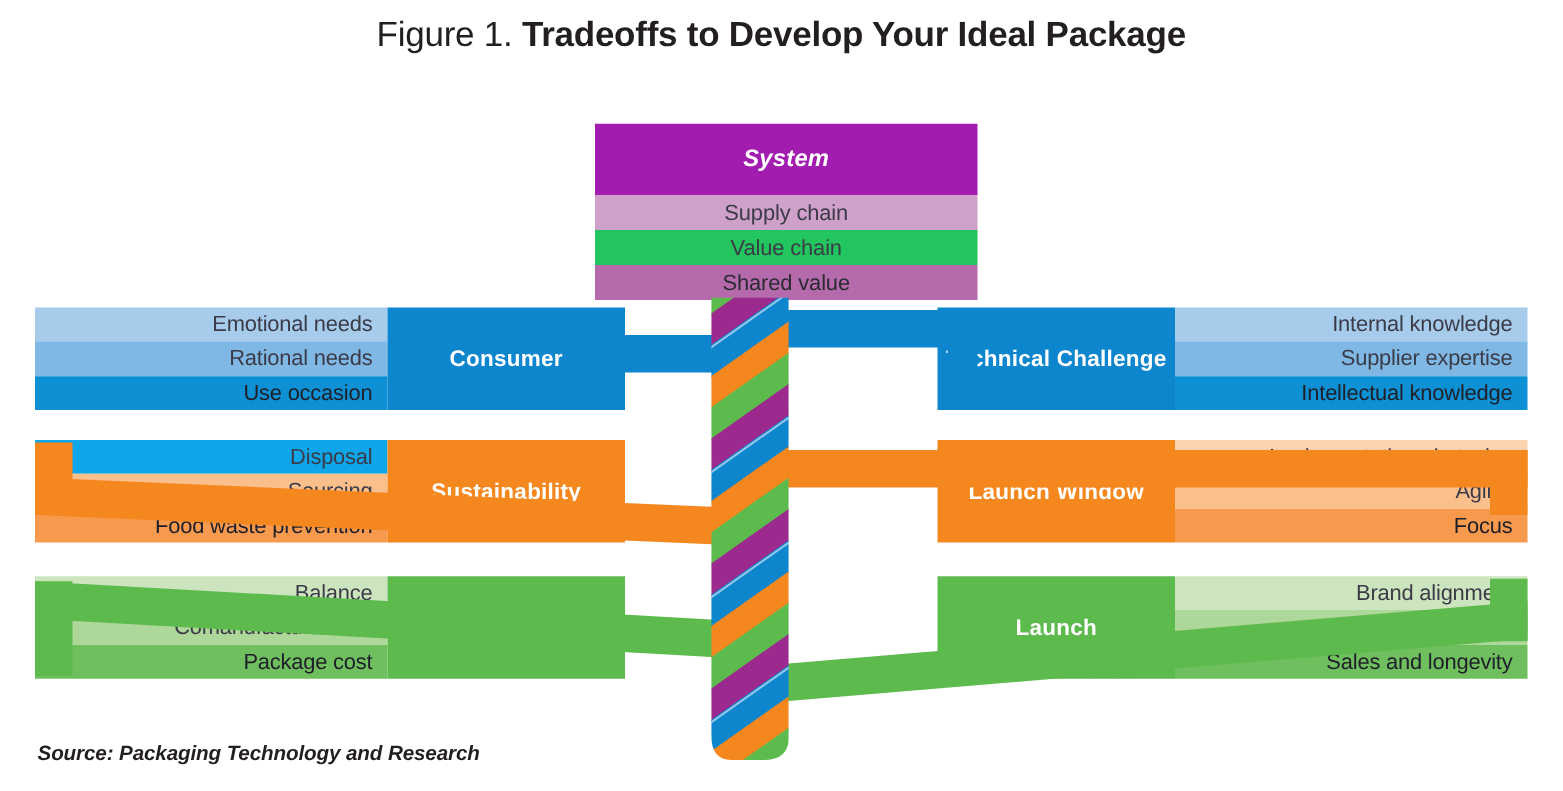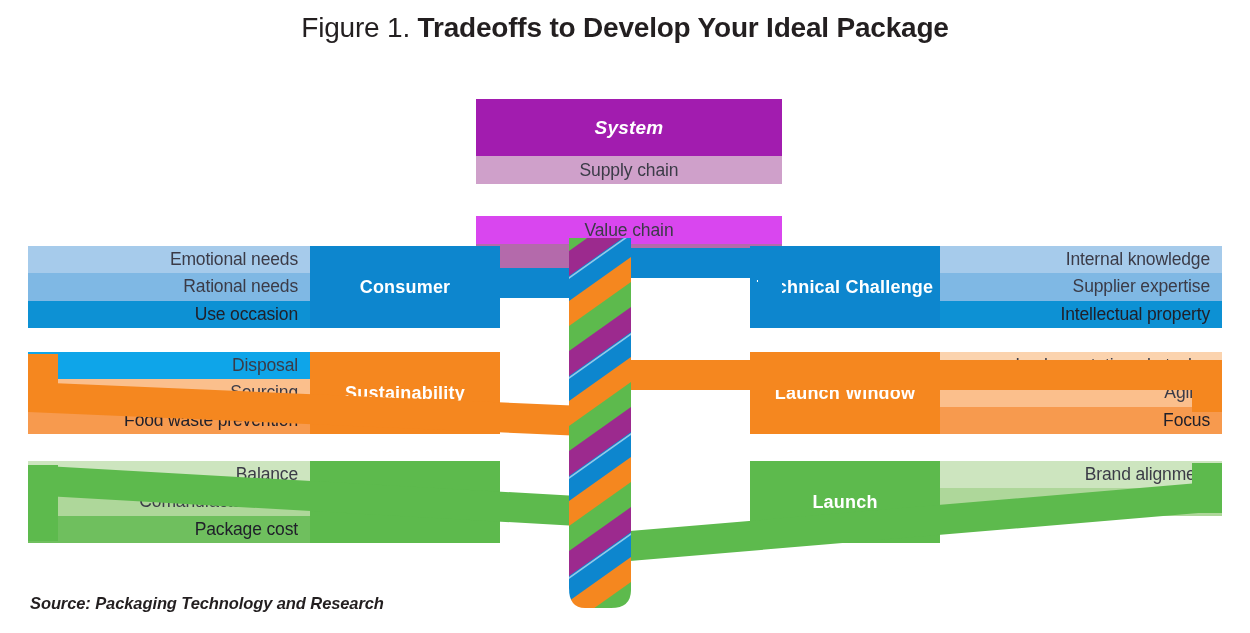--- a/index.html
+++ b/index.html
@@ -152,36 +152,36 @@
 <div id="figure-root">
 
   <div class="figure-title">
     <span class="label-part">Figure 1.</span>
     <span class="strong-part">Tradeoffs to Develop Your Ideal Package</span>
   </div>
 
   <div class="sys-block">
     <div class="sys-head" id="sys-head" style="background: #a21caf; font-style: italic;">System</div>
     <div class="sys-sub" id="sys-sub-0" style="background: rgb(207, 160, 202);">Supply chain</div>
-    <div class="sys-sub" id="sys-sub-1" style="background: #d946ef; margin-top: 32px;">Value chain</div>
+    <div class="sys-sub" id="sys-sub-1" style="background: #22c55e;">Value chain</div>
     <div class="sys-sub dark-txt" id="sys-sub-2" style="background: rgb(180, 106, 171);">Shared value</div>
   </div>
 
   <div class="row" id="row-0" style="top:246px;">
     <div class="row-left-subs">
       <div class="sub-line" id="r0l0" style="background: rgb(166, 203, 235);">Emotional needs</div>
       <div class="sub-line" id="r0l1" style="background: rgb(127, 184, 228);">Rational needs</div>
       <div class="sub-line last" id="r0l2" style="background: rgb(13, 145, 212);">Use occasion</div>
     </div>
     <div class="pillar pillar-left" id="r0pl" style="background: rgb(13, 134, 206);">Consumer</div>
     <div class="pillar pillar-right" id="r0pr" style="background: rgb(13, 134, 206);">Technical Challenge</div>
     <div class="row-right-subs">
       <div class="sub-line" id="r0r0" style="background: rgb(166, 203, 235);">Internal knowledge</div>
       <div class="sub-line" id="r0r1" style="background: rgb(127, 184, 228);">Supplier expertise</div>
-      <div class="sub-line last" id="r0r2" style="background: rgb(13, 145, 212);">Intellectual property</div>
+      <div class="sub-line last" id="r0r2" style="background: rgb(13, 145, 212);">Intellectual knowledge</div>
     </div>
   </div>
 
   <div class="row" id="row-1" style="top:352px;">
     <div class="row-left-subs">
       <div class="sub-line" id="r1l0" style="background: #0ea5e9;">Disposal</div>
       <div class="sub-line" id="r1l1" style="background: rgb(251, 191, 140);">Sourcing</div>
       <div class="sub-line last" id="r1l2" style="background: rgb(247, 154, 78);">Food waste prevention</div>
     </div>
     <div class="pillar pillar-left" id="r1pl" style="background: rgb(245, 135, 31);">Sustainability</div>
@@ -197,20 +197,21 @@
     <div class="row-left-subs">
       <div class="sub-line" id="r2l0" style="background: rgb(205, 229, 191);">Balance</div>
       <div class="sub-line" id="r2l1" style="background: rgb(174, 215, 154);">Comanufacture/build</div>
       <div class="sub-line last" id="r2l2" style="background: rgb(111, 191, 94);">Package cost</div>
     </div>
     <div class="pillar pillar-left" id="r2pl" style="background: rgb(93, 186, 77);">Cost</div>
     <div class="pillar pillar-right" id="r2pr" style="background: rgb(93, 186, 77);">Launch</div>
     <div class="row-right-subs">
       <div class="sub-line" id="r2r0" style="background: rgb(205, 229, 191);">Brand alignment</div>
       <div class="sub-line" id="r2r1" style="background: rgb(174, 215, 154);">Competition</div>
+      <div class="sub-line last" id="r2r2" style="background: rgb(111, 191, 94);">Sales and longevity</div>
     </div>
   </div>
 
   <svg class="connector-layer" viewBox="0 0 1250 633" width="1250" height="633">
     <g id="connector-group">
         <path d="M 476 268 L 628 268 L 628 298 L 476 298 Z" fill="#0d86ce"></path>
         <path d="M 476 250 L 500 250 L 500 298 L 476 298 Z" fill="#0d86ce"></path>
         <path d="M 580 248 L 782 248 L 782 278 L 580 278 Z" fill="#0d86ce"></path>
         <path d="M 758 248 L 782 248 L 782 298 L 758 298 Z" fill="#0d86ce"></path>
         <path d="M 28 382 L 630 408 L 630 438 L 28 412 Z" fill="#f5871f"></path>

